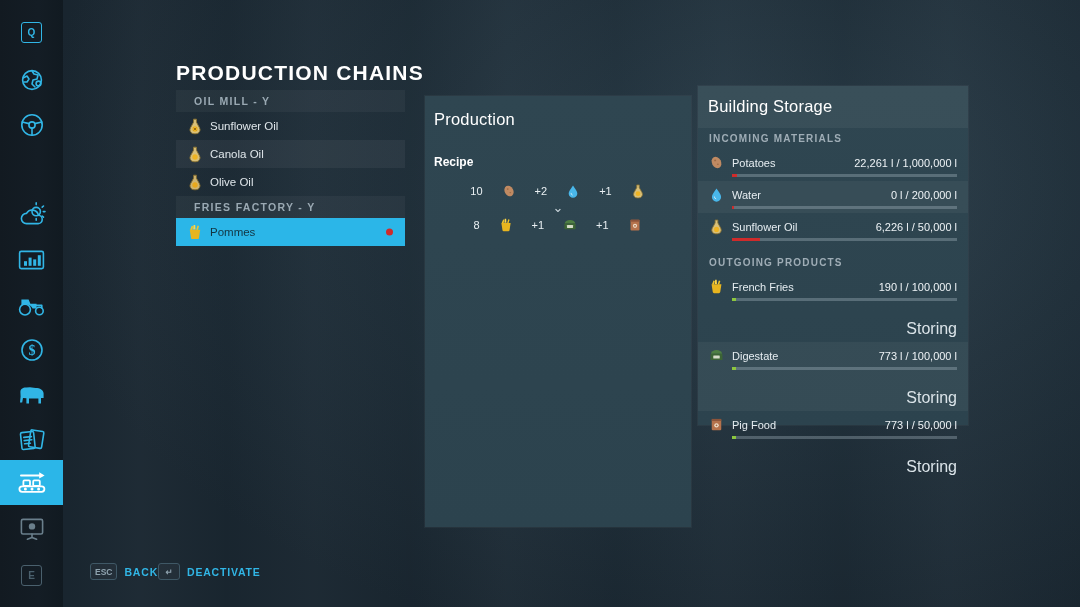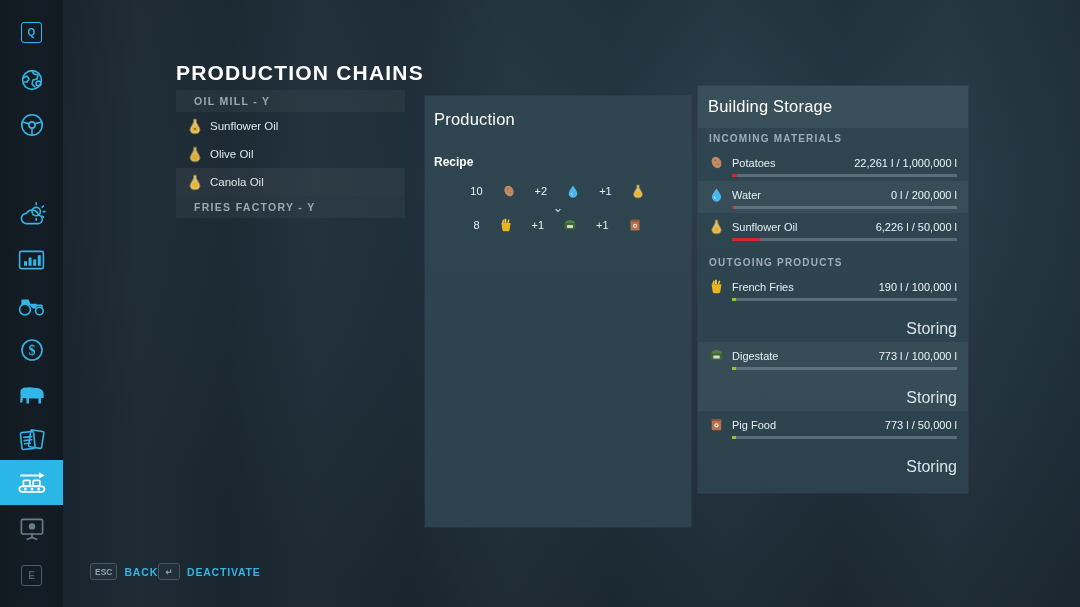--- a/index.html
+++ b/index.html
@@ -67,21 +67,21 @@
     width:7px; height:7px; border-radius:50%; background:#cf2b2b;
   }
 
   
   .panel {
     position:absolute;
     background:linear-gradient(180deg,#2f4651 0%,#2c434e 100%);
     box-shadow:0 0 0 1px rgba(255,255,255,0.04);
   }
   #panel-production { left:425px; top:96px; width:266px; height:431px; }
-  #panel-storage    { left:698px; top:86px; width:270px; height:407px; }
+  #panel-storage    { left:698px; top:86px; width:270px; height:339px; }
 
   .panel-title {
     color:#ffffff; font-size:16.5px; font-weight:normal;
     padding:14px 0 0 9px; letter-spacing:0.2px;
   }
   #panel-storage .panel-head {
     background:rgba(255,255,255,0.05); height:42px;
   }
   #panel-storage .panel-title { padding-top:11px; padding-left:10px; }
 
@@ -252,38 +252,48 @@
 
     <div class="chain-row">
       <svg class="r-ico" viewBox="0 0 20 20">
         <path d="M8.4 2.4 h3.2 v3.4 l3.4 6.2 a4.4 4.4 0 0 1 -4 6.6 h-2 a4.4 4.4 0 0 1 -4 -6.6 l3.4 -6.2 z" fill="#d8c07a" stroke="#8a7332" stroke-width="1"></path>
         <circle cx="10" cy="13.4" r="3" fill="#efb423"></circle>
         <path d="M8.6 12 l2.8 2.8 M11.4 12 l-2.8 2.8" stroke="#8a6010" stroke-width="1"></path>
       </svg>
       <span>Sunflower Oil</span>
     </div>
 
+    <div class="chain-row alt">
+      <svg class="r-ico" viewBox="0 0 20 20">
+        <path d="M8.4 2.4 h3.2 v3.4 l3.4 6.2 a4.4 4.4 0 0 1 -4 6.6 h-2 a4.4 4.4 0 0 1 -4 -6.6 l3.4 -6.2 z" fill="#d8c07a" stroke="#8a7332" stroke-width="1"></path>
+        <circle cx="10" cy="13.4" r="3" fill="#efb423"></circle>
+      </svg>
+      <span>Canola Oil</span>
+    </div>
+
     <div class="chain-row">
       <svg class="r-ico" viewBox="0 0 20 20">
         <path d="M8.4 2.4 h3.2 v3.4 l3.4 6.2 a4.4 4.4 0 0 1 -4 6.6 h-2 a4.4 4.4 0 0 1 -4 -6.6 l3.4 -6.2 z" fill="#cdb471" stroke="#80692c" stroke-width="1"></path>
         <circle cx="10" cy="13.4" r="3" fill="#e8a81c"></circle>
       </svg>
       <span>Olive Oil</span>
     </div>
 
-    <div class="chain-row alt">
+    <div class="group-header">FRIES FACTORY   -  Y</div>
+
+    <div class="chain-row selected">
       <svg class="r-ico" viewBox="0 0 20 20">
-        <path d="M8.4 2.4 h3.2 v3.4 l3.4 6.2 a4.4 4.4 0 0 1 -4 6.6 h-2 a4.4 4.4 0 0 1 -4 -6.6 l3.4 -6.2 z" fill="#d8c07a" stroke="#8a7332" stroke-width="1"></path>
-        <circle cx="10" cy="13.4" r="3" fill="#efb423"></circle>
-      </svg>
-      <span>Canola Oil</span>
-    </div>
-
-    <div class="group-header">FRIES FACTORY   -  Y</div>
-
+        <path d="M4.6 7.6 l1.8 -4.6 1.6 .5 -1 4.4 z" fill="#f2c52a"></path>
+        <path d="M8 7.2 l.4 -5 1.8 0 .3 5 z" fill="#ffd74a"></path>
+        <path d="M11.4 7.4 l1.4 -4.6 1.7 .6 -1.4 4.4 z" fill="#f2c52a"></path>
+        <path d="M4.2 7.4 h11.6 l-1.4 9.2 a1.6 1.6 0 0 1 -1.6 1.3 h-5.6 a1.6 1.6 0 0 1 -1.6 -1.3 z" fill="#e8b51f"></path>
+      </svg>
+      <span>Pommes</span>
+      <span class="dot-red"></span>
+    </div>
   </div>
 
   <div class="panel" id="panel-production">
     <div class="panel-title">Production</div>
 
 
     <div class="recipe-title">Recipe</div>
 
     <div class="recipe-body">
       <div class="recipe-line">

